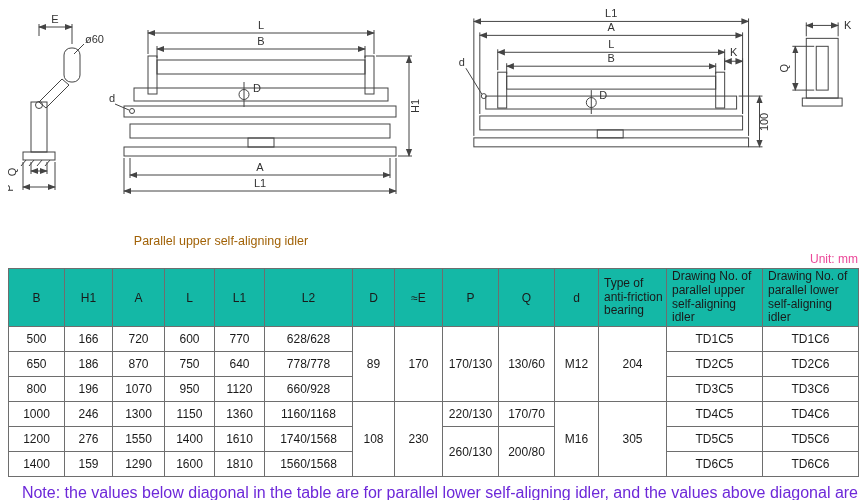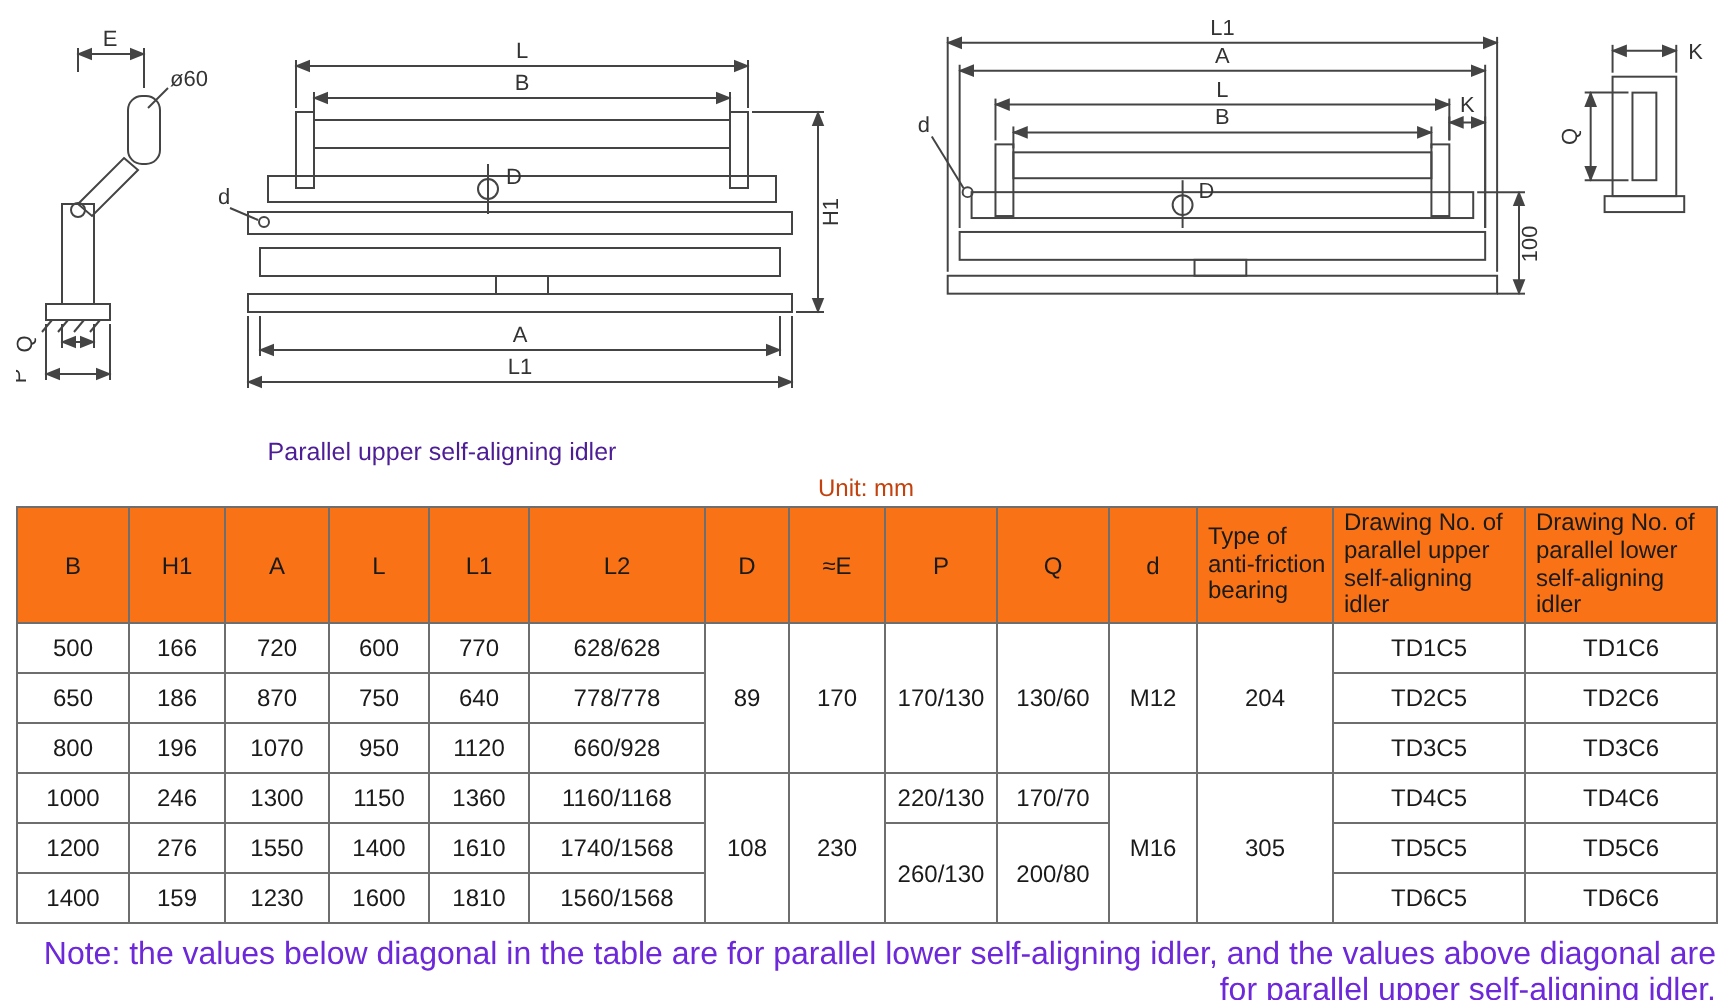--- a/index.html
+++ b/index.html
@@ -5,32 +5,32 @@
   html,body{margin:0;padding:0;}
   body{
     width:866px;height:500px;background:#ffffff;overflow:hidden;
     font-family:"Liberation Sans", sans-serif;color:#1a1a1a;
   }
   .figures{display:flex;padding-top:6px;}
   .fig{display:flex;flex-direction:column;align-items:center;}
   .fig-upper{width:442px;}
   .fig-lower{width:424px;}
   .fig svg{display:block;}
-  .fig-caption{font-size:12.5px;color:#4c1d95;margin-top:1px;}
+  .fig-caption{font-size:12.5px;color:#a16207;margin-top:16px;}
   svg text{font-family:"Liberation Sans", sans-serif;font-size:11px;fill:#333;stroke:none;}
-  .unit-row{width:850px;margin:4px 8px 2px 8px;text-align:center;font-size:12px;color:#c2410c;}
+  .unit-row{width:850px;margin:4px 8px 2px 8px;text-align:right;font-size:12px;color:#ec4899;}
   table.spec{
     border-collapse:collapse;margin:0 8px;width:850px;table-layout:fixed;
     font-size:12px;color:#1a1a1a;
   }
   table.spec th,table.spec td{
     border:1px solid #6e6e6e;text-align:center;vertical-align:middle;
     padding:1px 3px;overflow:hidden;
   }
-  table.spec thead th{background:#f97316;font-weight:normal;height:50px;}
+  table.spec thead th{background:#14b8a6;font-weight:normal;height:50px;}
   table.spec thead th.wrap{text-align:left;line-height:1.15;padding-left:5px;}
   table.spec tbody td{height:22px;background:#ffffff;}
   .note{margin:7px 8px 0 8px;font-size:16px;color:#6d28d9;text-align:right;}
 </style>
 </head>
 <body>
 
 <div class="figures">
 
   <div class="fig fig-upper">
@@ -297,21 +297,21 @@
       <td>1610</td>
       <td>1740/1568</td>
       <td rowspan="2">260/130</td>
       <td rowspan="2">200/80</td>
       <td>TD5C5</td>
       <td>TD5C6</td>
     </tr>
     <tr>
       <td>1400</td>
       <td>159</td>
-      <td>1230</td>
+      <td>1290</td>
       <td>1600</td>
       <td>1810</td>
       <td>1560/1568</td>
       <td>TD6C5</td>
       <td>TD6C6</td>
     </tr>
   </tbody>
 </table>
 
 <div class="note">Note: the values below diagonal in the table are for parallel lower self-aligning idler, and the values above diagonal are for parallel upper self-aligning idler.</div>

